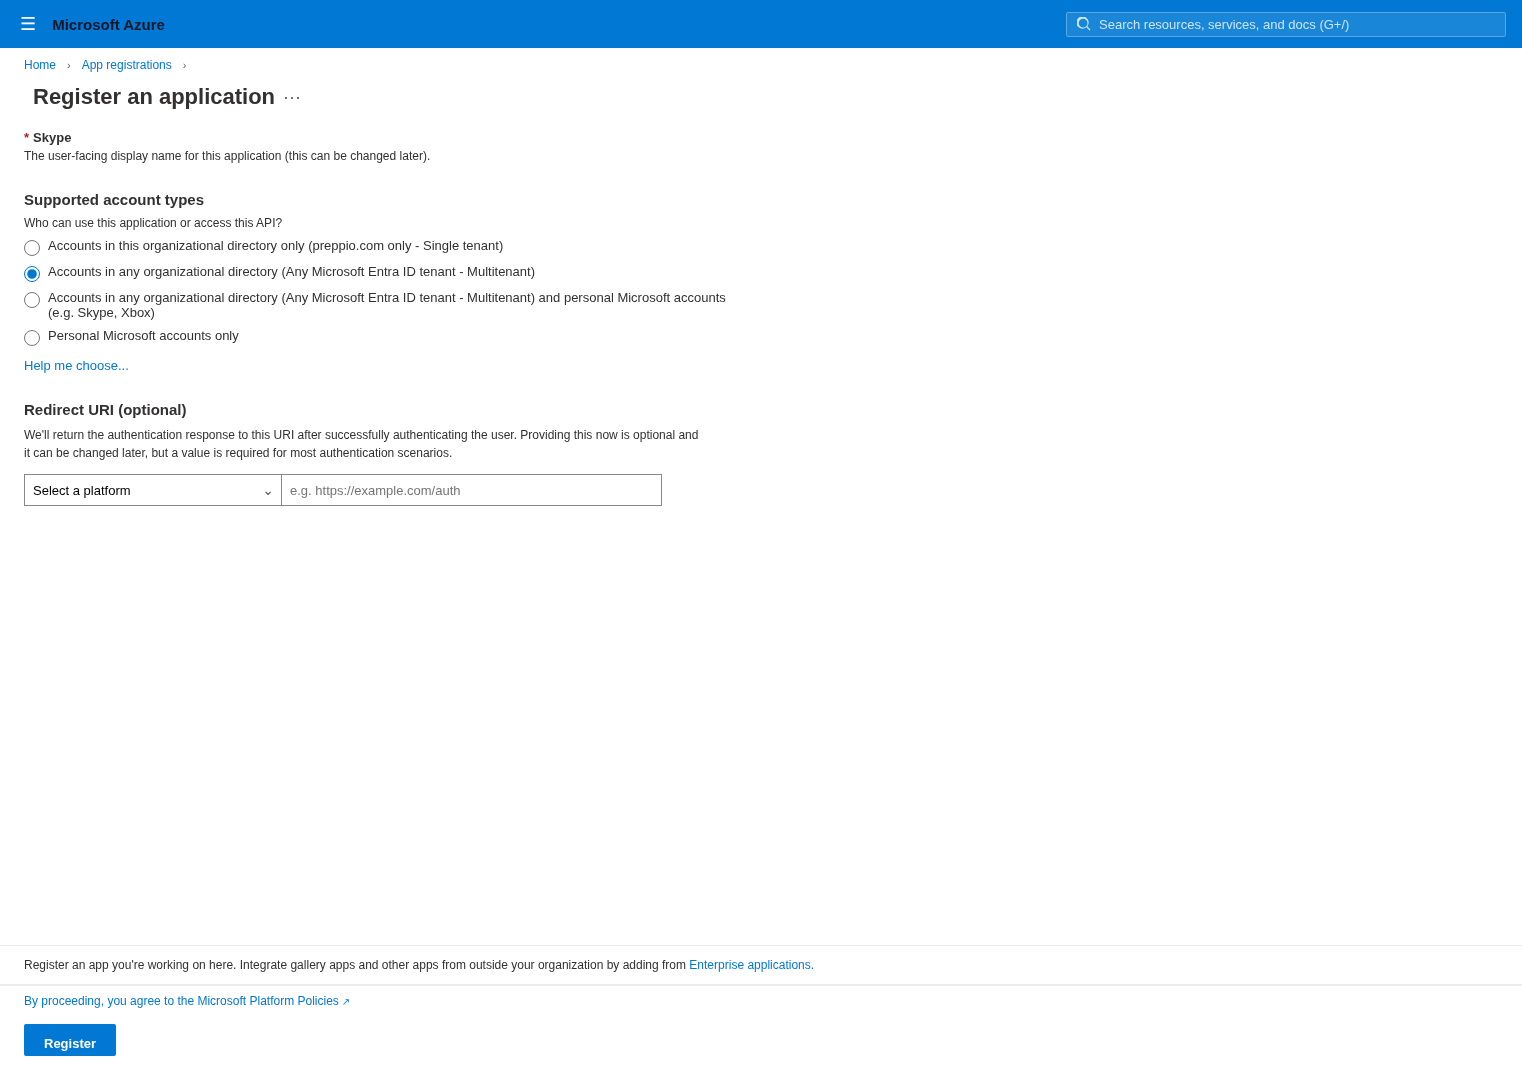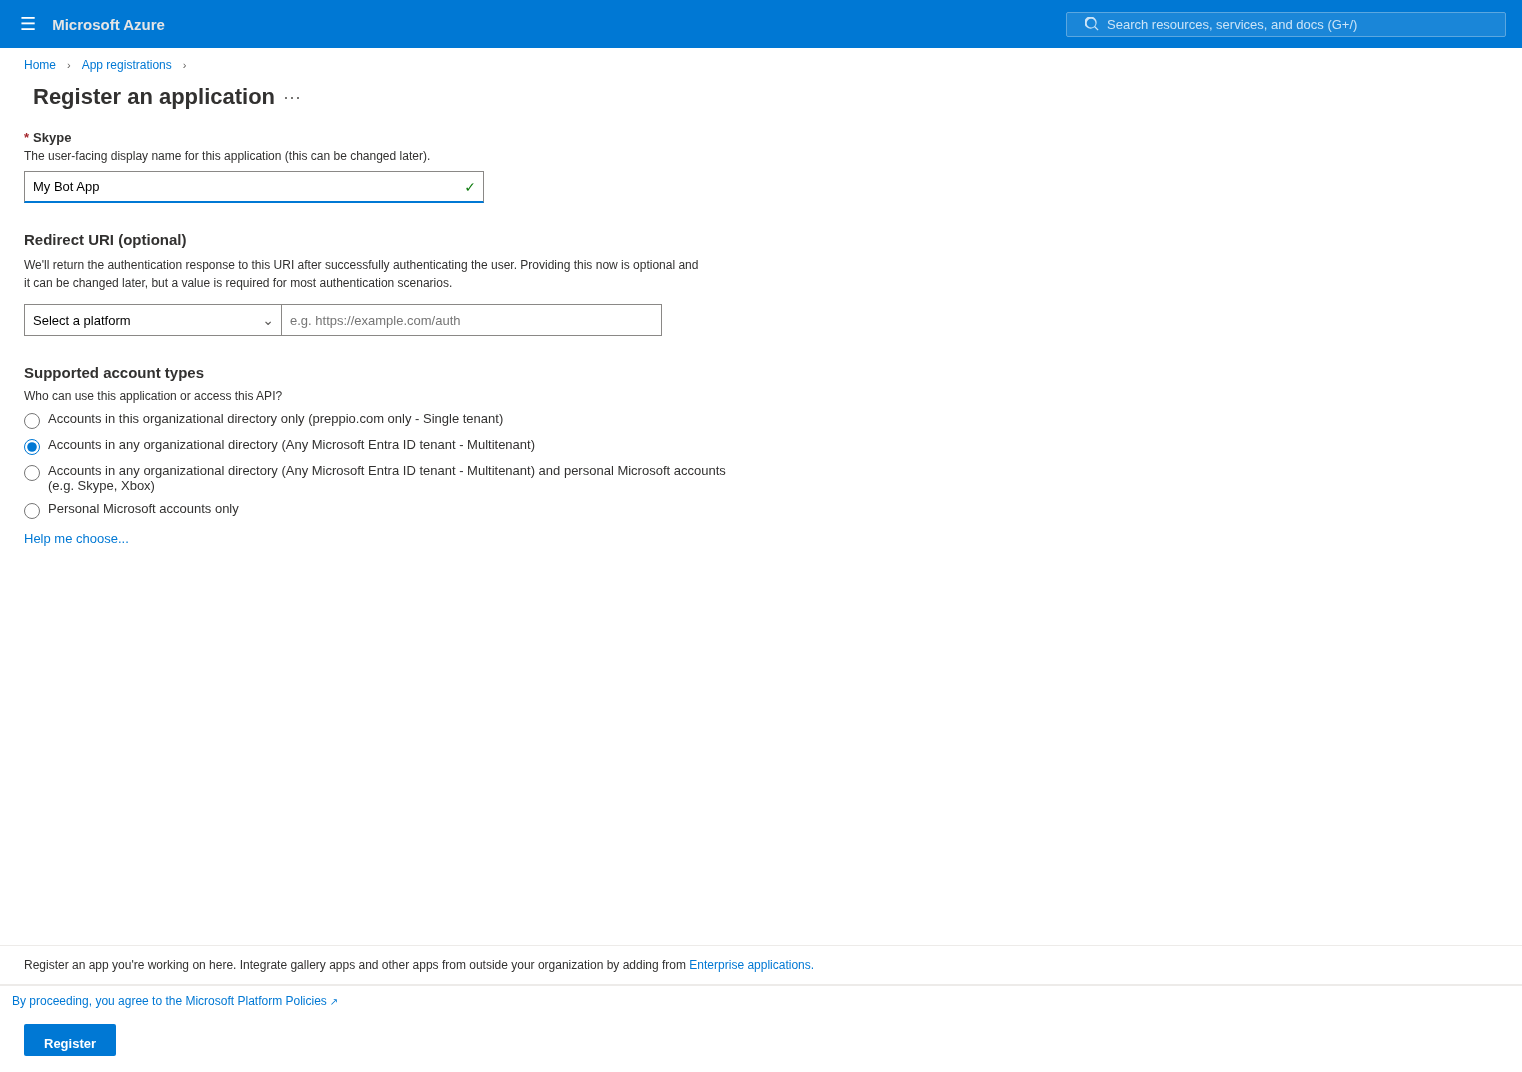--- a/index.html
+++ b/index.html
@@ -14,33 +14,33 @@
       padding: 0 16px;
       gap: 12px;
     }
     .topbar-hamburger {
       color: #fff;
       font-size: 18px;
       cursor: pointer;
       padding: 4px;
     }
     .topbar-title {
-      color: #e5e5e5;
+      color: #0f172a;
       font-weight: 600;
       font-size: 15px;
       white-space: nowrap;
     }
     .topbar-search {
       margin-left: auto;
       display: flex;
       align-items: center;
       background: #1a86d8;
       border: 1px solid #5ba7e0;
       border-radius: 2px;
-      padding: 4px 18px;
+      padding: 4px 10px;
       gap: 8px;
       width: 440px;
     }
     .topbar-search input {
       background: transparent;
       border: none;
       outline: none;
       color: #cce4f7;
       font-size: 13px;
       width: 100%;
@@ -217,21 +217,21 @@
     }
     .bottom-info {
       padding: 12px 24px;
       font-size: 12px;
       color: #323130;
       border-top: 1px solid #edebe9;
     }
     .bottom-info a { color: #0078d4; text-decoration: none; }
 
     .bottom-policies {
-      padding: 8px 12px;
+      padding: 8px 24px;
       border-top: 1px solid #edebe9;
       font-size: 12px;
     }
     .bottom-policies a {
       color: #0078d4;
       text-decoration: none;
       display: inline-flex;
       align-items: center;
       gap: 3px;
     }
@@ -279,40 +279,20 @@
 </div>
 
 <div class="main-content">
 
   <div class="section">
     <div class="field-label">
       <span class="required-star">*</span>
       <span>Skype</span>
     </div>
     <div class="field-desc">The user-facing display name for this application (this can be changed later).</div>
-    <div class="text-input-wrapper">
-      <input type="text" value="My Bot App" style="">
-      <span class="checkmark-icon">✓</span>
-    </div>
-  </div>
-
-  <div class="section">
-    <div class="section-heading">Redirect URI (optional)</div>
-    <div class="redirect-desc">We'll return the authentication response to this URI after successfully authenticating the user. Providing this now is optional and it can be changed later, but a value is required for most authentication scenarios.</div>
-    <div class="redirect-row">
-      <div class="platform-dropdown-wrapper">
-        <select>
-          <option value="">Select a platform</option>
-          <option value="web">Web</option>
-          <option value="spa">Single-page application (SPA)</option>
-          <option value="native">Public client/native (mobile &amp; desktop)</option>
-        </select>
-      </div>
-      <input type="text" class="uri-input" placeholder="e.g. https://example.com/auth" style="">
-    </div>
   </div>
 
   <div class="section">
     <div class="section-heading">Supported account types</div>
     <div class="field-desc">Who can use this application or access this API?</div>
     <div class="radio-group">
       <label class="radio-item">
         <input type="radio" name="account_type" style="">
         <span>Accounts in this organizational directory only (preppio.com only - Single tenant)</span>
       </label>
@@ -325,20 +305,36 @@
         <span>Accounts in any organizational directory (Any Microsoft Entra ID tenant - Multitenant) and personal Microsoft accounts (e.g. Skype, Xbox)</span>
       </label>
       <label class="radio-item">
         <input type="radio" name="account_type" style="">
         <span>Personal Microsoft accounts only</span>
       </label>
     </div>
     <a href="#" class="help-link">Help me choose...</a>
   </div>
 
+  <div class="section">
+    <div class="section-heading">Redirect URI (optional)</div>
+    <div class="redirect-desc">We'll return the authentication response to this URI after successfully authenticating the user. Providing this now is optional and it can be changed later, but a value is required for most authentication scenarios.</div>
+    <div class="redirect-row">
+      <div class="platform-dropdown-wrapper">
+        <select>
+          <option value="">Select a platform</option>
+          <option value="web">Web</option>
+          <option value="spa">Single-page application (SPA)</option>
+          <option value="native">Public client/native (mobile &amp; desktop)</option>
+        </select>
+      </div>
+      <input type="text" class="uri-input" placeholder="e.g. https://example.com/auth" style="">
+    </div>
+  </div>
+
 </div>
 
 <div class="bottom-area">
   <div class="bottom-info">
     <span>Register an app you're working on here. Integrate gallery apps and other apps from outside your organization by adding from </span><a href="#">Enterprise applications.</a>
   </div>
   <hr class="divider">
   <div class="bottom-policies">
     <a href="#">
       <span>By proceeding, you agree to the Microsoft Platform Policies </span>

